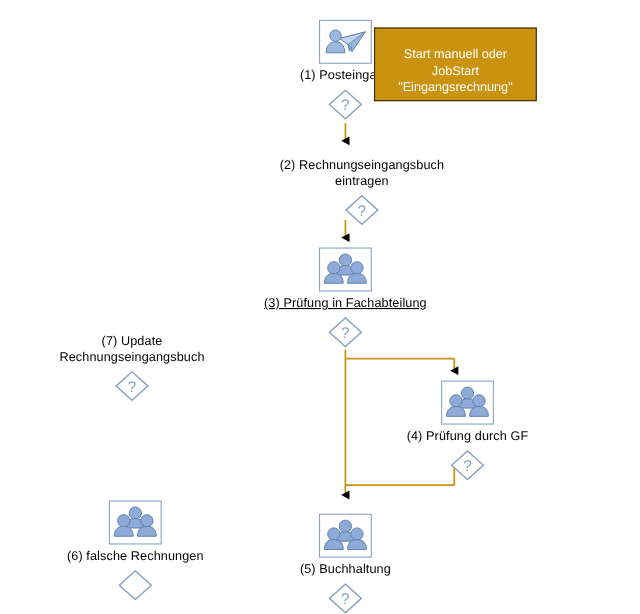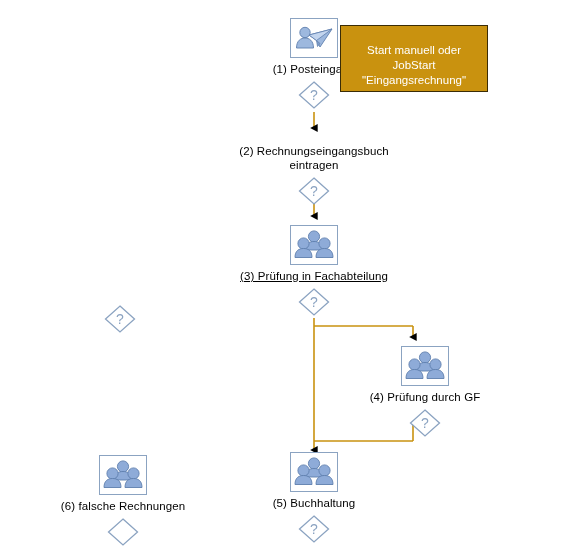--- a/index.html
+++ b/index.html
@@ -138,21 +138,21 @@
     </div>
     <div class="node-label">(1) Posteingang</div>
     <div class="diamond-wrap">
       <svg width="34" height="30" viewBox="0 0 34 30">
         <path d="M17 2 L31.5 15 L17 28 L2.5 15 Z" fill="#ffffff" stroke="#8ba3c1" stroke-width="1.3"></path>
         <text x="17" y="20" text-anchor="middle" font-family="Liberation Sans, sans-serif" font-size="14" fill="#8ba3c1">?</text>
       </svg>
     </div>
   </div>
 
-  <div class="node" style="left:224px; top:140px; width:180px;justify-content:center;">
+  <div class="node" style="left:239px; top:140px; width:180px;justify-content:center;">
     <div class="node-label">(2) Rechnungseingangsbuch
 eintragen</div>
     <div class="diamond-wrap">
       <svg width="34" height="30" viewBox="0 0 34 30">
         <path d="M17 2 L31.5 15 L17 28 L2.5 15 Z" fill="#ffffff" stroke="#8ba3c1" stroke-width="1.3"></path>
         <text x="17" y="20" text-anchor="middle" font-family="Liberation Sans, sans-serif" font-size="14" fill="#8ba3c1">?</text>
       </svg>
     </div>
   </div>
 
@@ -170,20 +170,22 @@
     <div class="node-label">(3) Prüfung in Fachabteilung</div>
     <div class="diamond-wrap">
       <svg width="34" height="30" viewBox="0 0 34 30">
         <path d="M17 2 L31.5 15 L17 28 L2.5 15 Z" fill="#ffffff" stroke="#8ba3c1" stroke-width="1.3"></path>
         <text x="17" y="20" text-anchor="middle" font-family="Liberation Sans, sans-serif" font-size="14" fill="#8ba3c1">?</text>
       </svg>
     </div>
   </div>
 
   <div class="node" style="left:30px; top:300px; width:180px;">
+    <div class="node-label">(7) Update
+Rechnungseingangsbuch</div>
     <div class="diamond-wrap">
       <svg width="34" height="30" viewBox="0 0 34 30">
         <path d="M17 2 L31.5 15 L17 28 L2.5 15 Z" fill="#ffffff" stroke="#8ba3c1" stroke-width="1.3"></path>
         <text x="17" y="20" text-anchor="middle" font-family="Liberation Sans, sans-serif" font-size="14" fill="#8ba3c1">?</text>
       </svg>
     </div>
   </div>
 
   <div class="node" style="left:335px; top:346px; width:180px;">
     <div class="icon-frame">
@@ -218,21 +220,21 @@
     </div>
     <div class="node-label">(6) falsche Rechnungen</div>
     <div class="diamond-wrap">
       <svg width="34" height="30" viewBox="0 0 34 30">
         <path d="M17 2 L31.5 15 L17 28 L2.5 15 Z" fill="#ffffff" stroke="#8ba3c1" stroke-width="1.3"></path>
         <text x="17" y="20" text-anchor="middle" font-family="Liberation Sans, sans-serif" font-size="14" fill="#8ba3c1"></text>
       </svg>
     </div>
   </div>
 
-  <div class="node" style="left:224px; top:452px; width:180px;">
+  <div class="node" style="left:224px; top:467px; width:180px;">
     <div class="icon-frame">
       <svg width="42" height="34" viewBox="0 0 42 34">
         <circle cx="21" cy="8.5" r="5.6" fill="#8eabd8" stroke="#5f7fae" stroke-width="0.9"></circle>
         <path d="M12.5 22 C12.5 15.5 16.5 13.5 21 13.5 C25.5 13.5 29.5 15.5 29.5 22 Z" fill="#8eabd8" stroke="#5f7fae" stroke-width="0.9"></path>
         <circle cx="10.5" cy="15.5" r="5.6" fill="#8eabd8" stroke="#5f7fae" stroke-width="0.9"></circle>
         <path d="M2 29.5 C2 22.5 6 20.5 10.5 20.5 C15 20.5 19 22.5 19 29.5 Z" fill="#8eabd8" stroke="#5f7fae" stroke-width="0.9"></path>
         <circle cx="31.5" cy="15.5" r="5.6" fill="#8eabd8" stroke="#5f7fae" stroke-width="0.9"></circle>
         <path d="M23 29.5 C23 22.5 27 20.5 31.5 20.5 C36 20.5 40 22.5 40 29.5 Z" fill="#8eabd8" stroke="#5f7fae" stroke-width="0.9"></path>
       </svg>
     </div>

